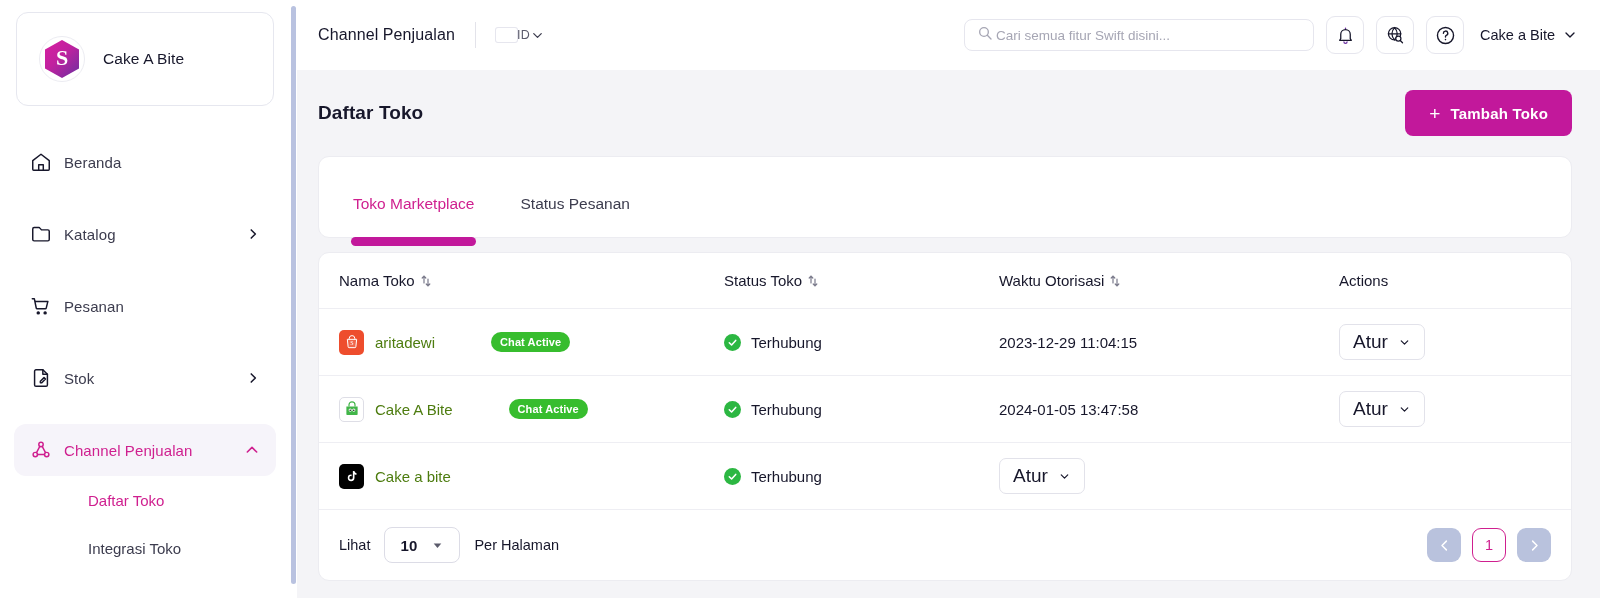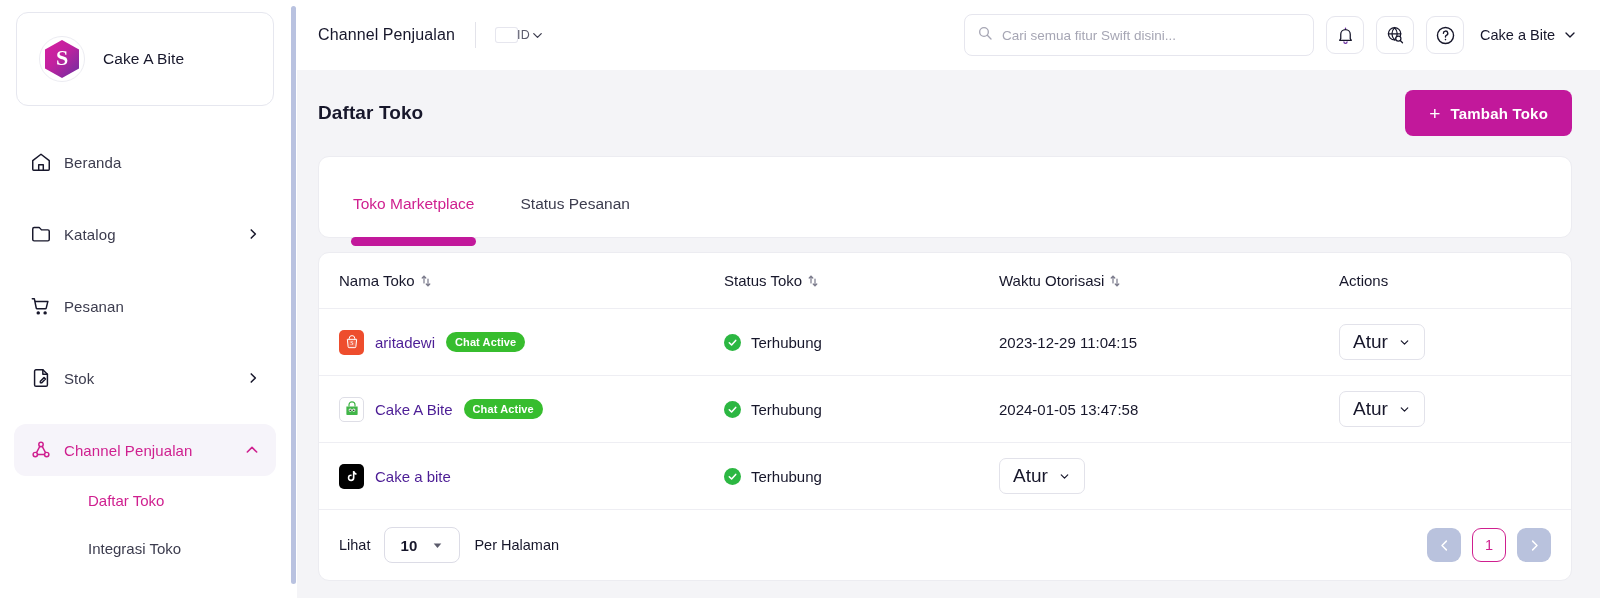--- a/index.html
+++ b/index.html
@@ -73,22 +73,22 @@
   .topbar-title { font-size: 16px; color: #17172b; letter-spacing: .1px; }
   .vdiv { width: 1px; height: 26px; background: #e3e3ea; margin: 0 20px; }
   .lang { display: flex; align-items: center; cursor: pointer; }
   .flag { width: 21px; height: 14px; border-radius: 2px; overflow: hidden; box-shadow: 0 0 0 1px #e6e6ee; }
   .flag .r { height: 7px; background: #e51b24; }
   .flag .w { height: 7px; background: #fff; }
   .lang .code { font-size: 12.5px; color: #5b5b6b; letter-spacing: .3px; }
 
   .top-right { margin-left: auto; display: flex; align-items: center; gap: 12px; }
   .search-box {
-    width: 350px; height: 42px; border: 1px solid #e6e6ee; border-radius: 8px;
-    display: flex; align-items: center; padding: 0 12px; gap: 9px; background: #fff;
+    width: 350px; height: 32px; border: 1px solid #e6e6ee; border-radius: 8px;
+    display: flex; align-items: center; padding: 0 12px; gap: 3px; background: #fff;
   }
   .search-box input {
     border: none; outline: none; font-size: 13.5px; color: #2b2b3c; width: 100%;
     font-family: "Liberation Sans", sans-serif; background: transparent;
   }
   .search-box input::placeholder { color: #a6a6b4; }
   .icon-btn {
     width: 38px; height: 38px; border: 1px solid #e6e6ee; border-radius: 9px;
     display: flex; align-items: center; justify-content: center; cursor: pointer; background:#fff;
   }
@@ -132,24 +132,24 @@
   .c3 { width: 340px; display:flex; align-items:center; }
   .c4 { flex: 1; display:flex; align-items:center; }
   .th { font-size: 15px; color: #17172b; display: flex; align-items: center; gap: 5px; }
   .sort { display:flex; flex-direction: column; line-height: 0; color:#7b7b8c; }
 
   .store-cell { display: flex; align-items: center; gap: 11px; }
   .store-ico { width: 25px; height: 25px; border-radius: 5px; display:flex; align-items:center; justify-content:center; flex: 0 0 25px; }
   .ico-shopee { background: #ee4d2d; }
   .ico-tokped { background: #ffffff; border: 1px solid #dedee6; }
   .ico-tiktok { background: #010101; }
-  .store-name { font-size: 15px; color: #4c1d95; }
+  .store-name { font-size: 15px; color: #4d7c0f; }
   .badge-chat {
     background: #37bd2e; color: #fff; font-size: 11px; font-weight: 700;
-    padding: 3px 9px; border-radius: 11px; letter-spacing: .1px; line-height: 1.35;
+    padding: 3px 9px; border-radius: 11px; letter-spacing: .1px; line-height: 1.35; margin-left: 45px;
   }
   .status-cell { display: flex; align-items: center; gap: 10px; font-size: 15px; color: #17172b; }
   .check {
     width: 17px; height: 17px; border-radius: 50%; background: #2cb742;
     display:flex; align-items:center; justify-content:center; flex:0 0 17px;
   }
   .time-cell { font-size: 15px; color: #17172b; }
   .btn-atur {
     width: 86px; height: 36px; border: 1px solid #e2e2ea; border-radius: 7px; background: #fff;
     display: flex; align-items: center; justify-content: center; gap: 10px;

